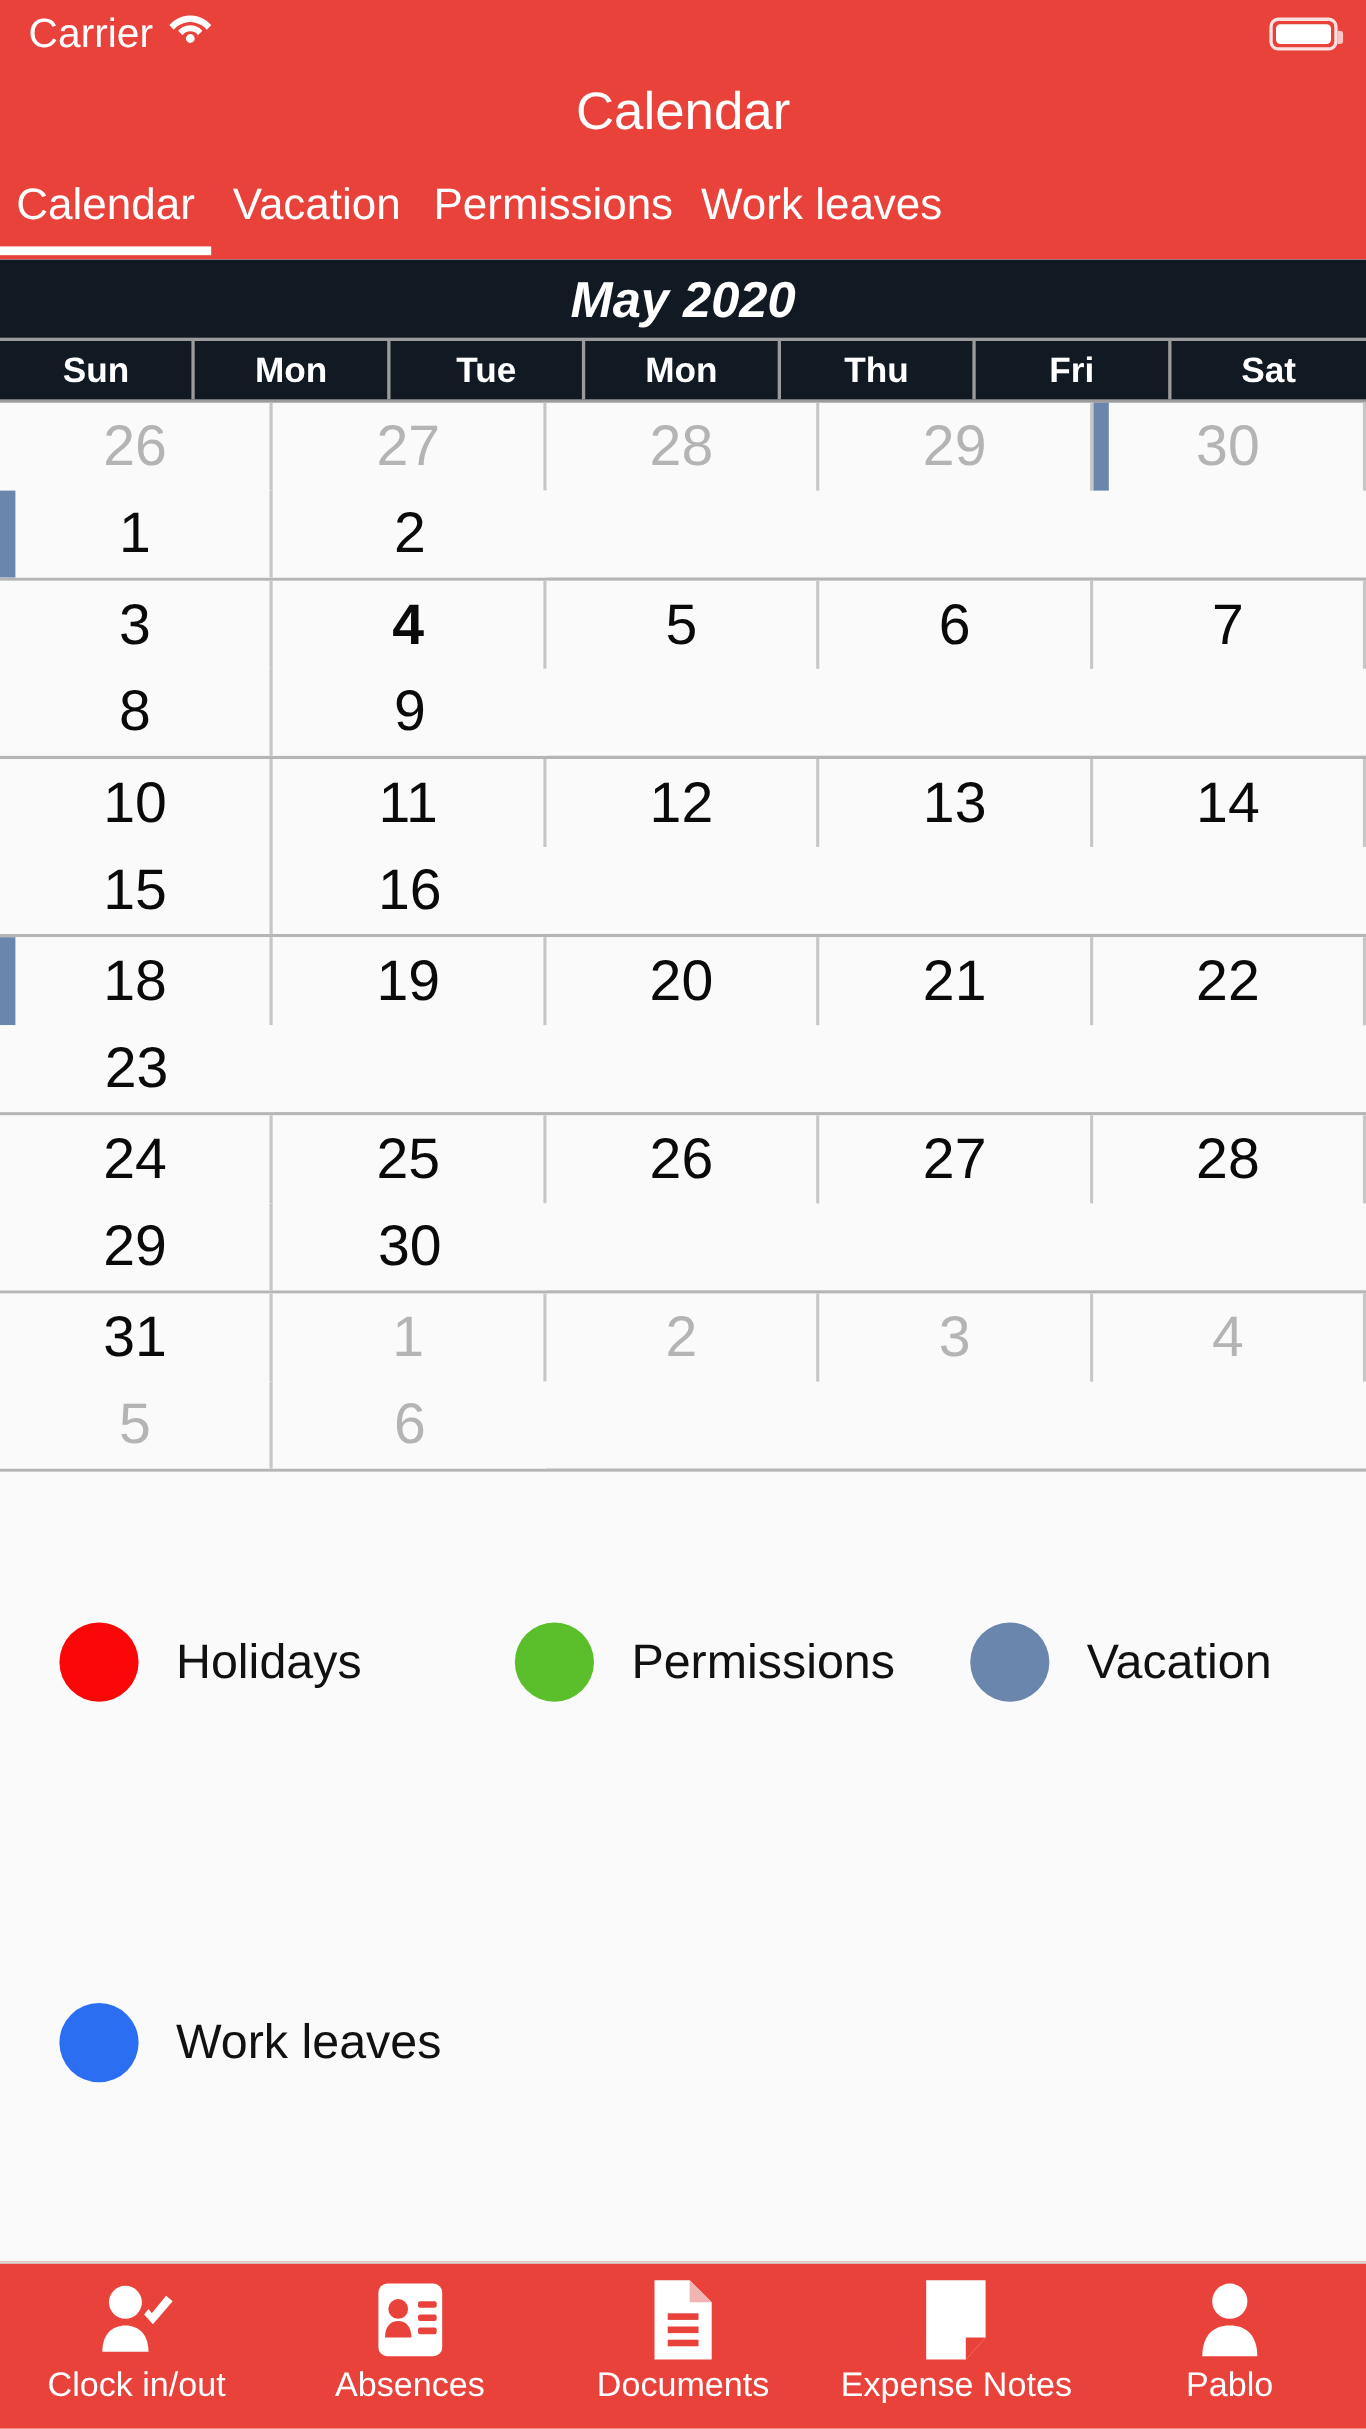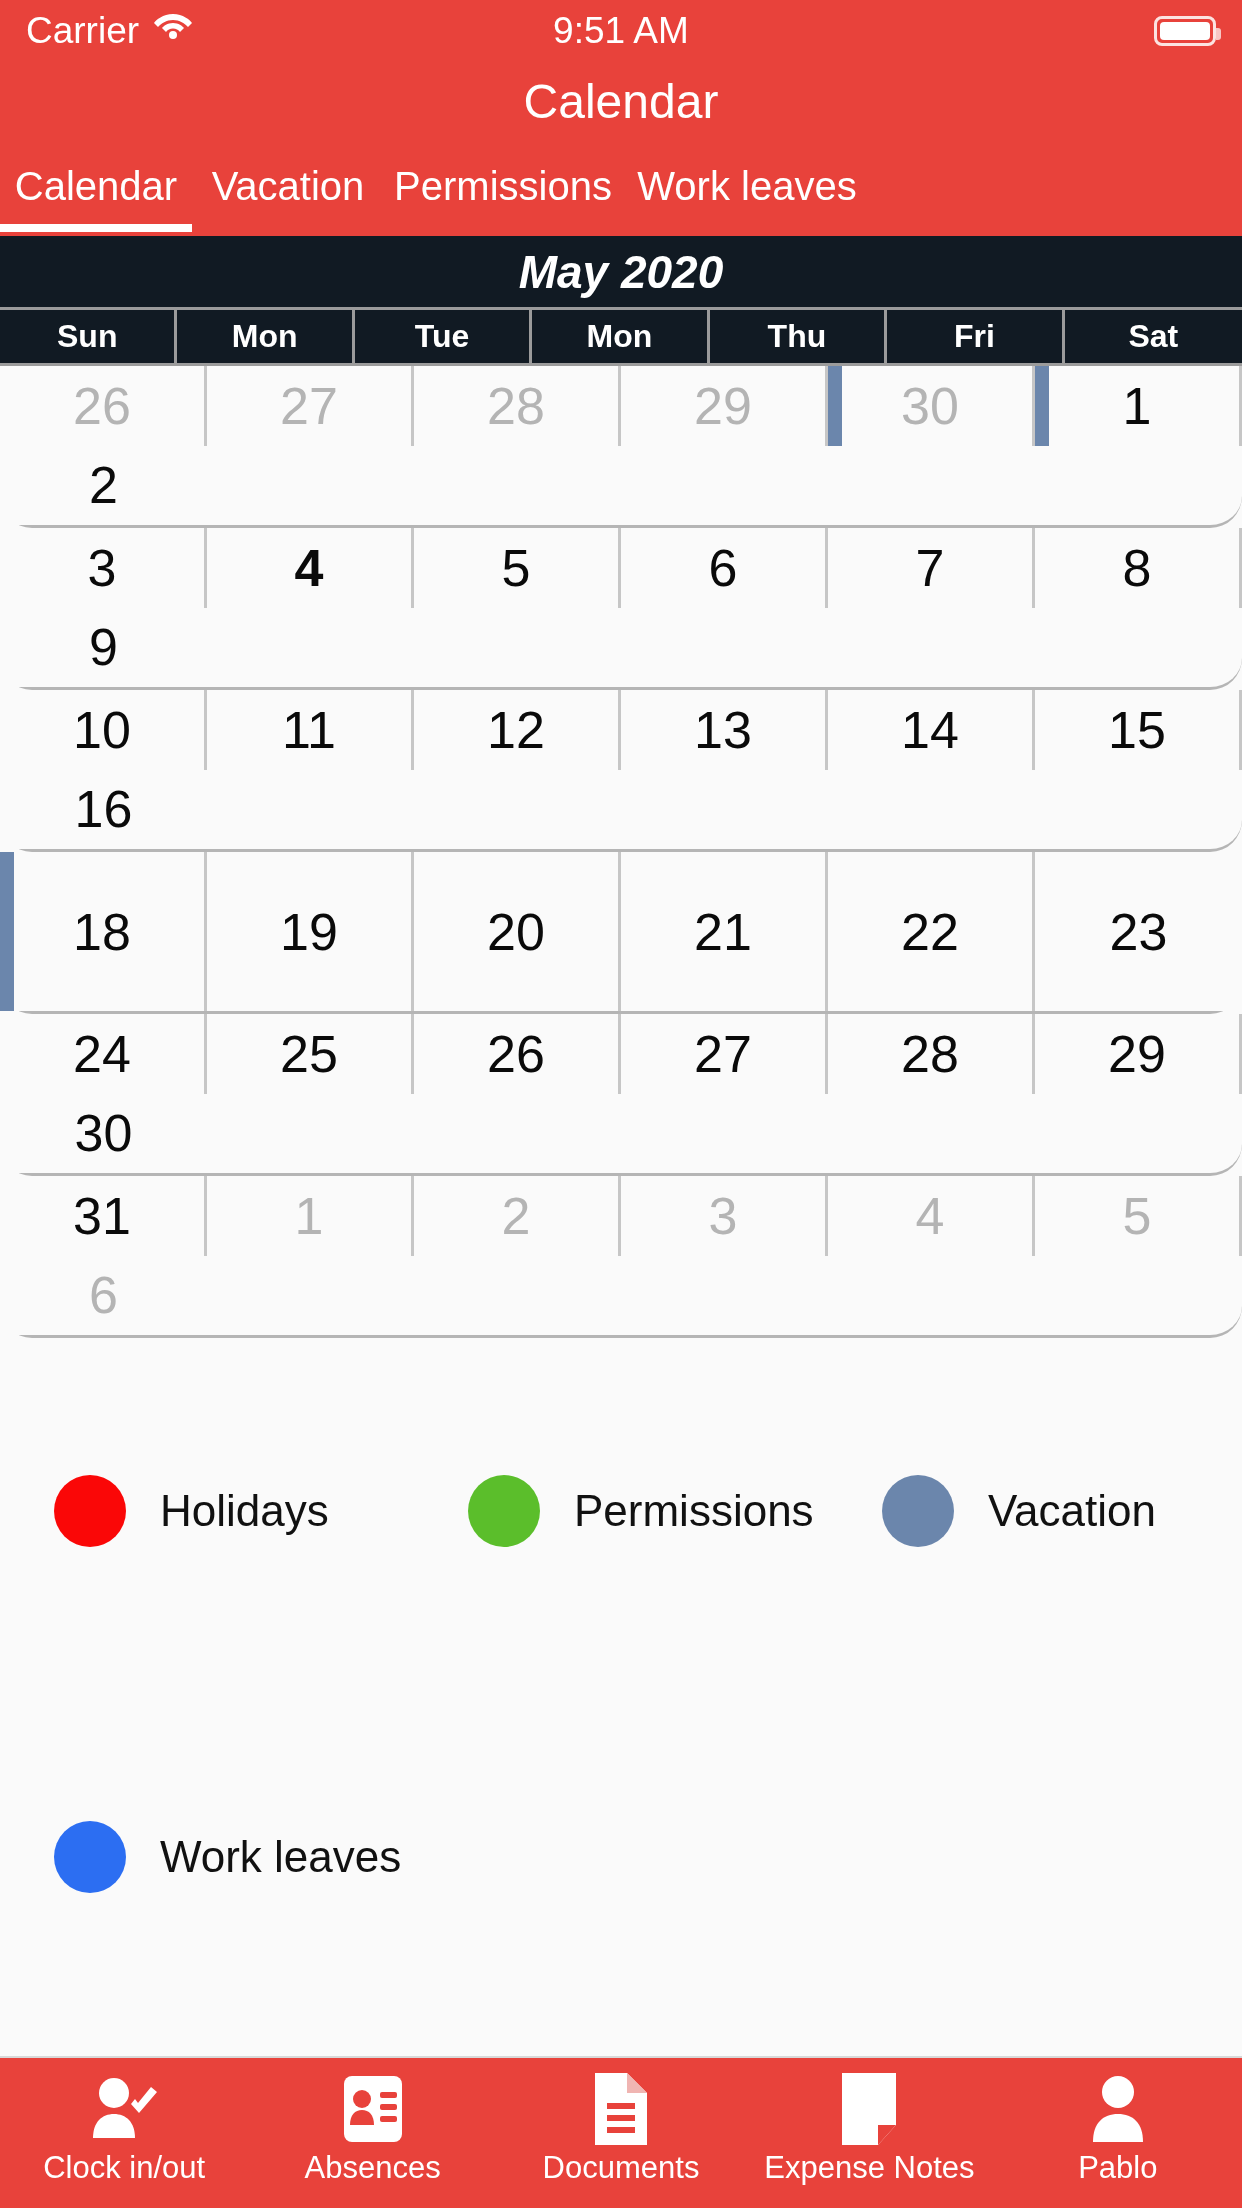--- a/index.html
+++ b/index.html
@@ -159,24 +159,23 @@
     border-right: 3px solid #9b9b9b;
   }
   .dow:last-child { border-right: none; }
 
   .weeks {
     display: flex;
     flex-direction: column;
   }
   .week {
     display: grid;
-    grid-template-columns: repeat(6, 1fr);
+    grid-template-columns: repeat(5, 1fr);
     height: 162px;
     border-bottom: 3px solid #b5b5b5;
-    border-radius: 32px;
   }
   .week:last-child { border-bottom: 3px solid #b5b5b5; }
   .day {
     position: relative;
     background: #fafafa;
     border-right: 3px solid #c6c6c6;
     display: flex;
     align-items: center;
     justify-content: center;
   }
@@ -266,21 +265,20 @@
       <div class="sb-left">
         <span class="sb-carrier">Carrier</span>
         <span class="wifi-icon">
           <svg width="40" height="30" viewBox="0 0 40 30">
             <path d="M20 4 C10 4 3 10 1 13 L5 17 C8 13.5 13.5 10 20 10 C26.5 10 32 13.5 35 17 L39 13 C37 10 30 4 20 4 Z" fill="#ffffff"></path>
             <path d="M20 13 C14.5 13 10.5 16 9 18 L13 22 C14.5 20 17 18.5 20 18.5 C23 18.5 25.5 20 27 22 L31 18 C29.5 16 25.5 13 20 13 Z" fill="#ffffff"></path>
             <circle cx="20" cy="25" r="4" fill="#ffffff"></circle>
           </svg>
         </span>
       </div>
-      <div class="sb-time">9:51 AM</div>
       <div class="sb-right">
         <span class="battery">
           <span class="battery-fill"></span>
         </span>
       </div>
     </div>
 
     <div class="navtitle">Calendar</div>
 
     <div class="tabs">

